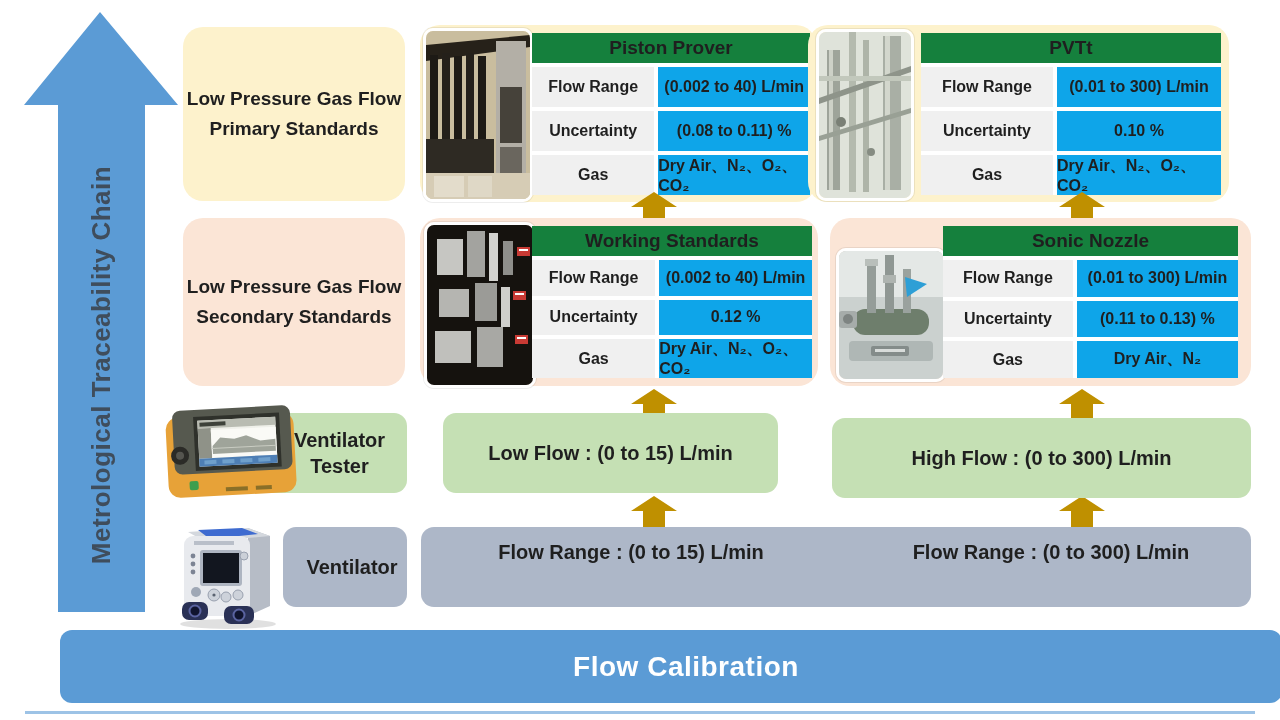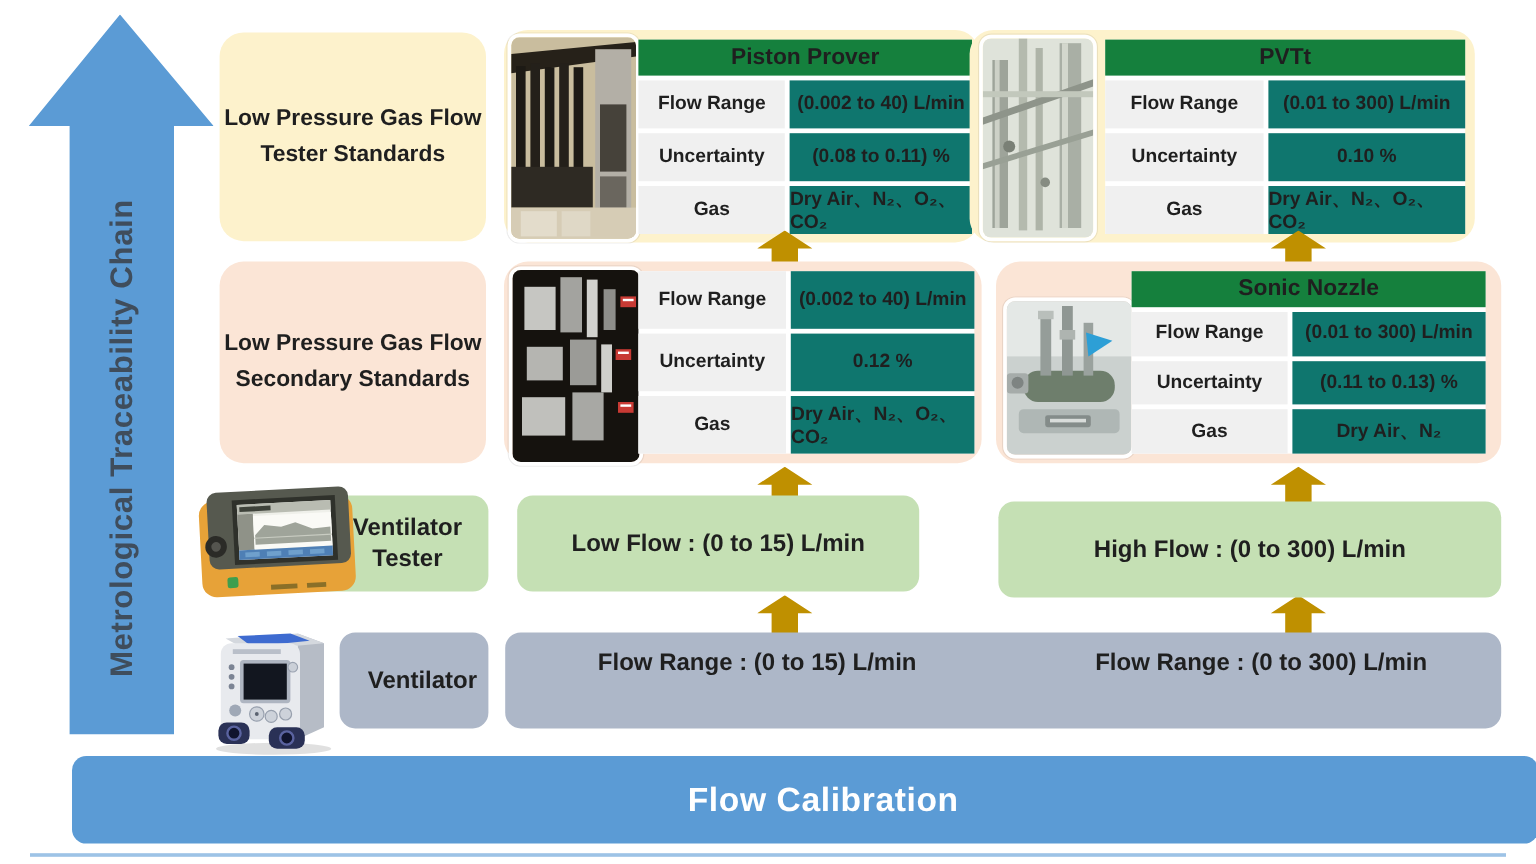--- a/index.html
+++ b/index.html
@@ -34,21 +34,21 @@
   .card.yellow{background:#fdf2cc;}
   .card.peach{background:#fbe5d6;}
   .photo{position:absolute;border:3px solid #ffffff;border-radius:10px;
          box-shadow:0 0 0 1px rgba(0,0,0,.07);}
   .spec-table{position:absolute;background:#ffffff;display:flex;flex-direction:column;gap:4px;}
   .t-header{height:30px;background:#15803d;display:flex;align-items:center;justify-content:center;
             font-size:19px;font-weight:bold;}
   .t-row{flex:1;display:flex;gap:4px;}
   .t-label{width:44%;background:#f0f0f0;display:flex;align-items:center;justify-content:center;
            font-size:16px;font-weight:bold;}
-  .t-value{flex:1;background:#0f766e;display:flex;align-items:center;justify-content:center;
+  .t-value{flex:1;background:#0ea5e9;display:flex;align-items:center;justify-content:center;
            font-size:16px;font-weight:bold;}
 
   
   .band{position:absolute;display:flex;align-items:center;justify-content:center;
         font-size:20px;font-weight:bold;}
   .gray-band-text{position:absolute;top:14px;text-align:center;font-size:20px;font-weight:bold;}
 
   
   .footer-bar{display:flex;align-items:center;justify-content:center;
     background:#5b9bd5;border-radius:12px;color:#ffffff;font-size:28px;font-weight:bold;letter-spacing:.5px;padding-left:30px;}
@@ -59,21 +59,21 @@
 
 <div id="canvas">
 
   <svg class="abs z1" style="left:24px;top:12px" width="154" height="600" viewBox="0 0 154 600">
     <polygon points="76,0 154,93 121,93 121,600 34,600 34,93 0,93" fill="#5B9BD5"></polygon>
   </svg>
   <div class="abs z2 chain-label">Metrological Traceability Chain</div>
 
   <div class="abs z1 lvl box-yellow" style="left:183px;top:27px;width:222px;height:174px">
     <div class="ln">Low Pressure Gas Flow</div>
-    <div class="ln">Tester Standards</div>
+    <div class="ln">Primary Standards</div>
   </div>
   <div class="abs z1 lvl box-peach" style="left:183px;top:218px;width:222px;height:168px">
     <div class="ln">Low Pressure Gas Flow</div>
     <div class="ln">Secondary Standards</div>
   </div>
   <div class="abs z1 lvl lvl3 box-green" style="left:238px;top:413px;width:169px;height:80px">
     <div class="ln" style="margin-left:34px">Ventilator</div>
     <div class="ln" style="margin-left:34px">Tester</div>
   </div>
   <div class="abs z1 lvl lvl3 box-gray" style="left:283px;top:527px;width:124px;height:80px">
@@ -227,20 +227,21 @@
       <rect x="8" y="106" width="36" height="32" fill="#C0C0BC"></rect>
       <rect x="50" y="102" width="26" height="40" fill="#A8A8A4"></rect>
       <rect x="90" y="22" width="13" height="9" fill="#C83A34"></rect>
       <rect x="86" y="66" width="13" height="9" fill="#C83A34"></rect>
       <rect x="88" y="110" width="13" height="9" fill="#C83A34"></rect>
       <rect x="92" y="24" width="9" height="2" fill="#FFFFFF"></rect>
       <rect x="88" y="68" width="9" height="2" fill="#FFFFFF"></rect>
       <rect x="90" y="112" width="9" height="2" fill="#FFFFFF"></rect>
     </svg>
     <div class="spec-table" style="left:112px;top:8px;width:280px;height:152px">
+      <div class="t-header">Working Standards</div>
       <div class="t-row">
         <div class="t-label">Flow Range</div>
         <div class="t-value">(0.002 to 40) L/min</div>
       </div>
       <div class="t-row">
         <div class="t-label">Uncertainty</div>
         <div class="t-value">0.12 %</div>
       </div>
       <div class="t-row">
         <div class="t-label">Gas</div>
@@ -276,21 +277,21 @@
         <div class="t-label">Uncertainty</div>
         <div class="t-value">(0.11 to 0.13) %</div>
       </div>
       <div class="t-row">
         <div class="t-label">Gas</div>
         <div class="t-value">Dry Air、N₂</div>
       </div>
     </div>
   </div>
 
-  <div class="band box-green z3" style="left:431px;top:413px;width:335px;height:80px">
+  <div class="band box-green z3" style="left:443px;top:413px;width:335px;height:80px">
     <span>Low Flow : (0 to 15) L/min</span>
   </div>
   <div class="band box-green z3" style="left:832px;top:418px;width:419px;height:80px">
     <span>High Flow : (0 to 300) L/min</span>
   </div>
 
   <div class="abs z3 box-gray" style="left:421px;top:527px;width:830px;height:80px">
     <div class="gray-band-text" style="left:0;width:420px">Flow Range : (0 to 15) L/min</div>
     <div class="gray-band-text" style="left:430px;width:400px">Flow Range : (0 to 300) L/min</div>
   </div>

